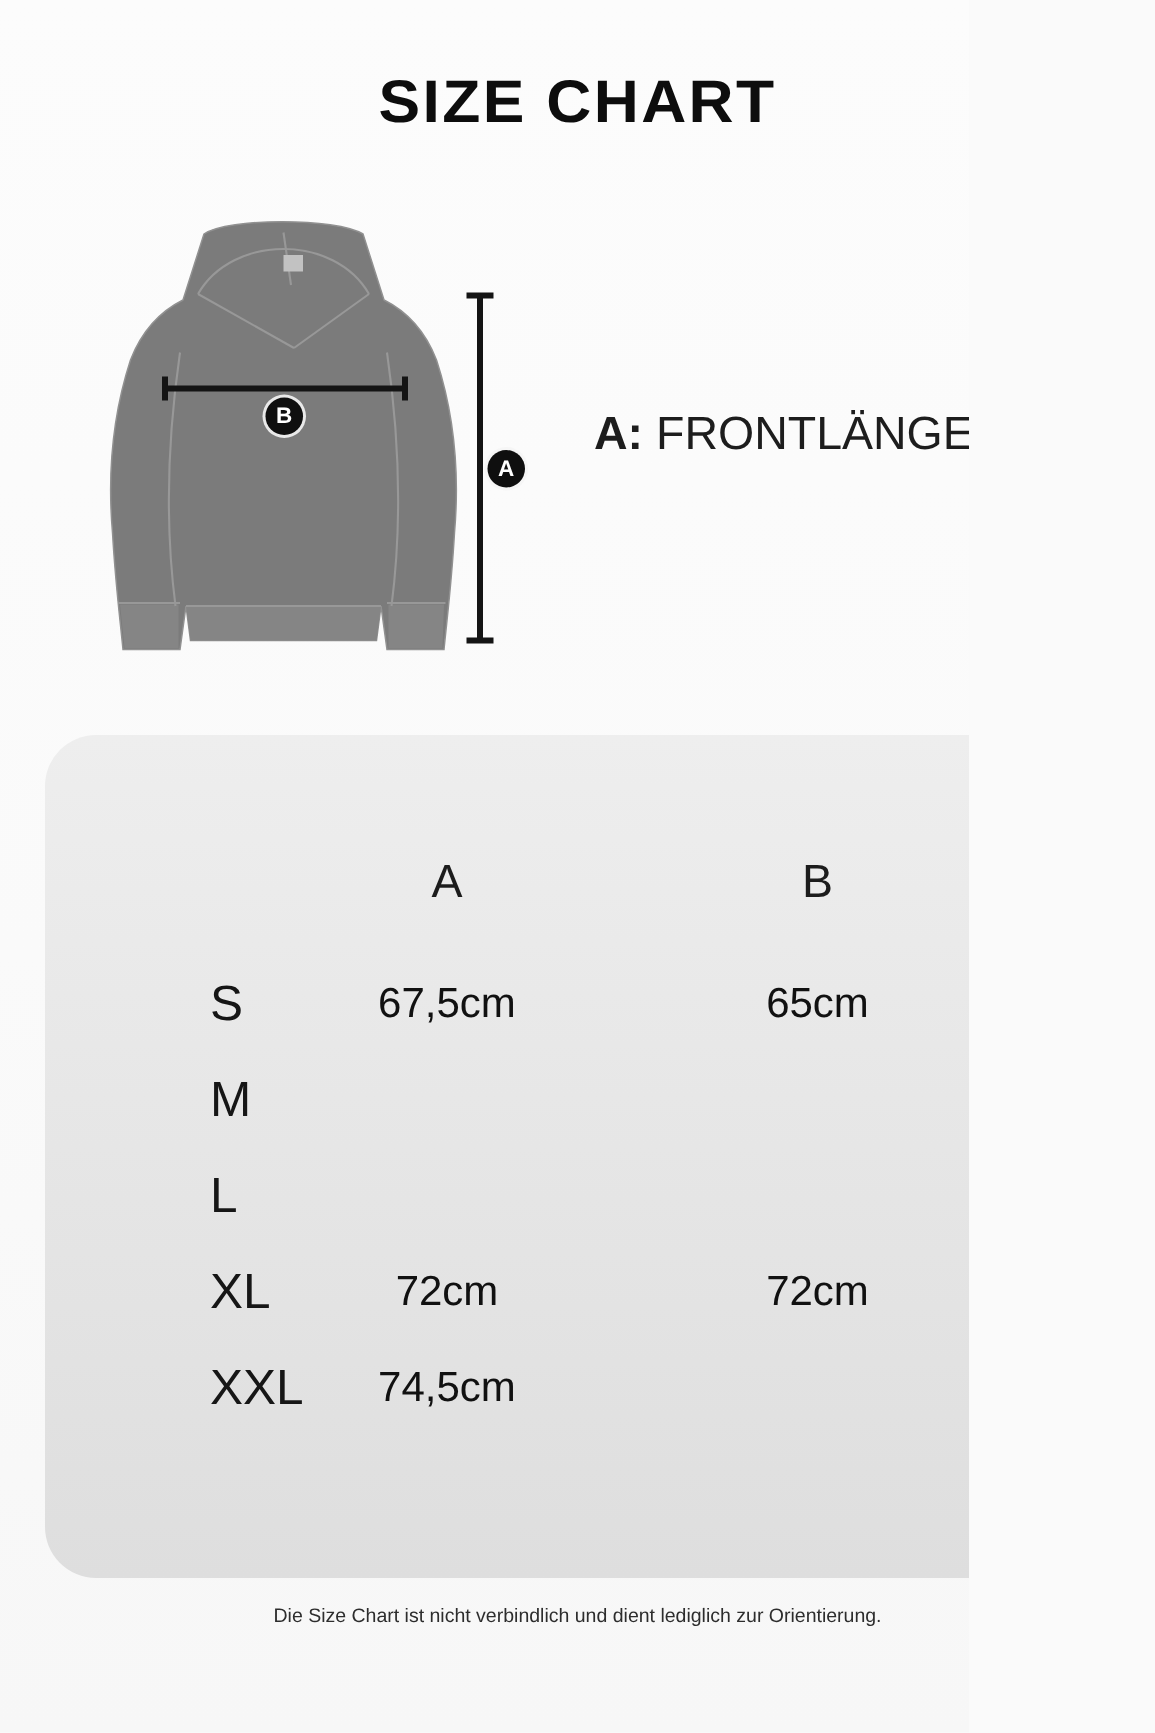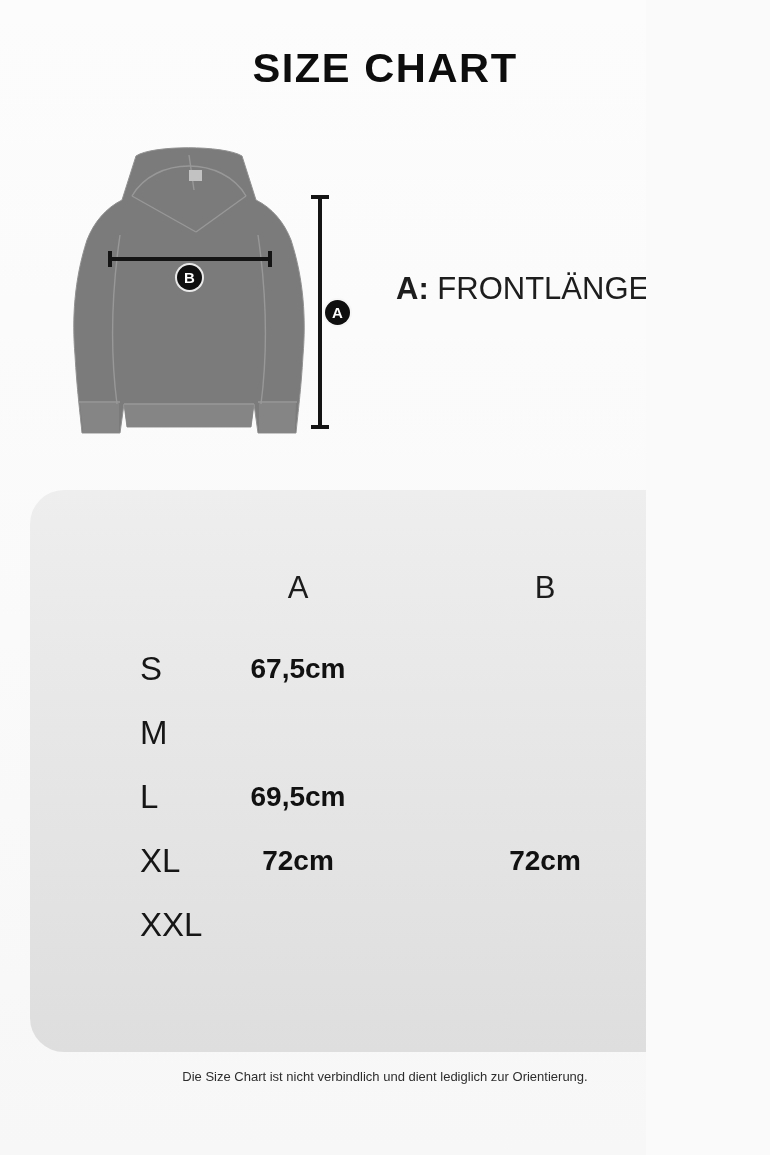--- a/index.html
+++ b/index.html
@@ -31,21 +31,21 @@
   
   .card { position:absolute; left:30px; top:490px; width:710px; height:562px;
           border-radius:34px;
           background:linear-gradient(180deg,#eeeeee 0%, #e5e5e5 55%, #dedede 100%); }
   .trow { display:grid; grid-template-columns:110px 84px 148px 346px; align-items:center; }
   .thead { position:absolute; top:80px; left:0; width:100%; height:36px; }
   .thead .col { font-size:31px; font-weight:400; color:#1c1c1c; text-align:center; }
   .tbody { position:absolute; top:147px; left:0; width:100%; }
   .tbody .trow { height:64px; }
   .size-label { font-size:33px; font-weight:400; color:#161616; text-align:left; }
-  .val { font-size:28px; font-weight:700; color:#111111; text-align:center; white-space:nowrap; }
+  .val { font-size:28px; font-weight:400; color:#111111; text-align:center; white-space:nowrap; }
 
   
   .footer { position:absolute; top:1069px; left:0; width:770px; text-align:center;
             font-size:13px; color:#2d2d2d; }
 </style>
 </head>
 <body>
 
 <div class="page">
 
@@ -107,38 +107,39 @@
       <div></div>
         <div></div>
       <div class="col">A</div>
       <div class="col">B</div>
     </div>
     <div class="tbody">
       <div class="trow">
         <div></div>
         <div class="size-label">S</div>
         <div class="val">67,5cm</div>
+        <div class="val">65cm</div>
       </div>
       <div class="trow">
         <div></div>
         <div class="size-label">M</div>
       </div>
       <div class="trow">
         <div></div>
         <div class="size-label">L</div>
-        <div class="val">69,5cm</div>
       </div>
       <div class="trow">
         <div></div>
         <div class="size-label">XL</div>
         <div class="val">72cm</div>
         <div class="val">72cm</div>
       </div>
       <div class="trow">
         <div></div>
         <div class="size-label">XXL</div>
+        <div class="val">74,5cm</div>
       </div>
     </div>
   </div>
 
   <div class="footer">Die Size Chart ist nicht verbindlich und dient lediglich zur Orientierung.</div>
 
 </div>
 
 </body></html>

